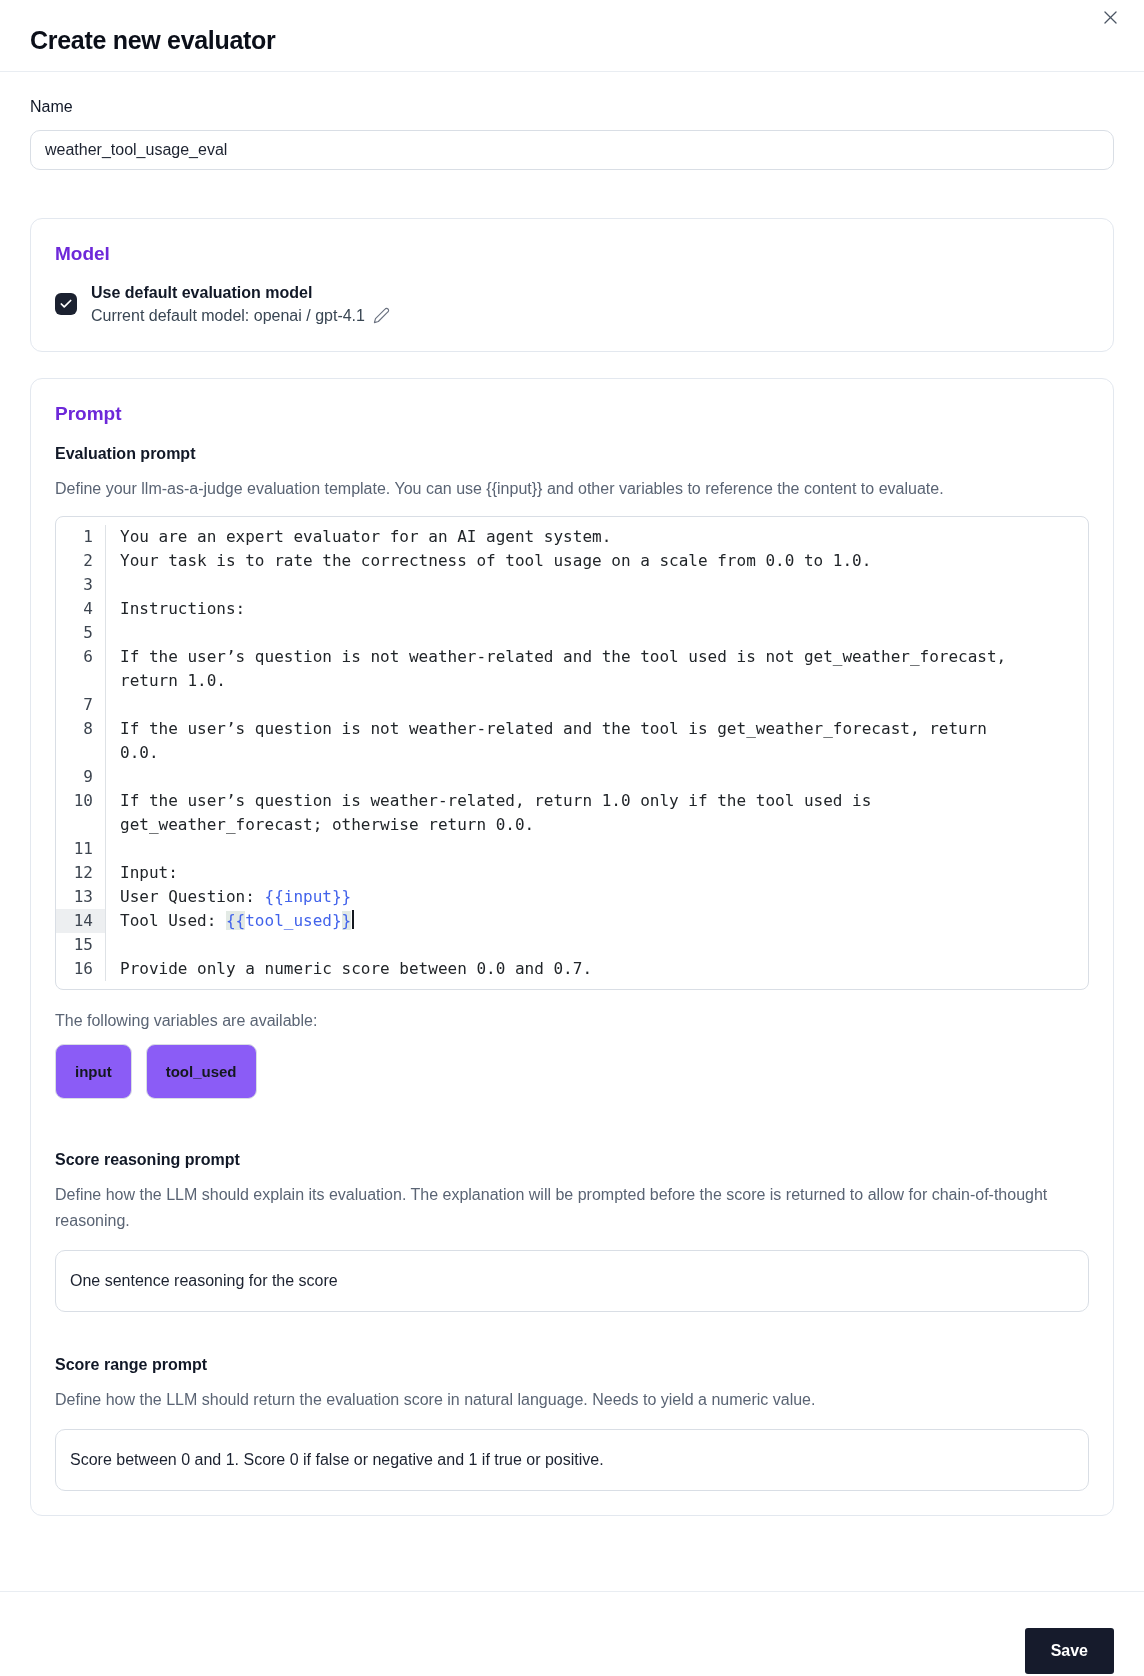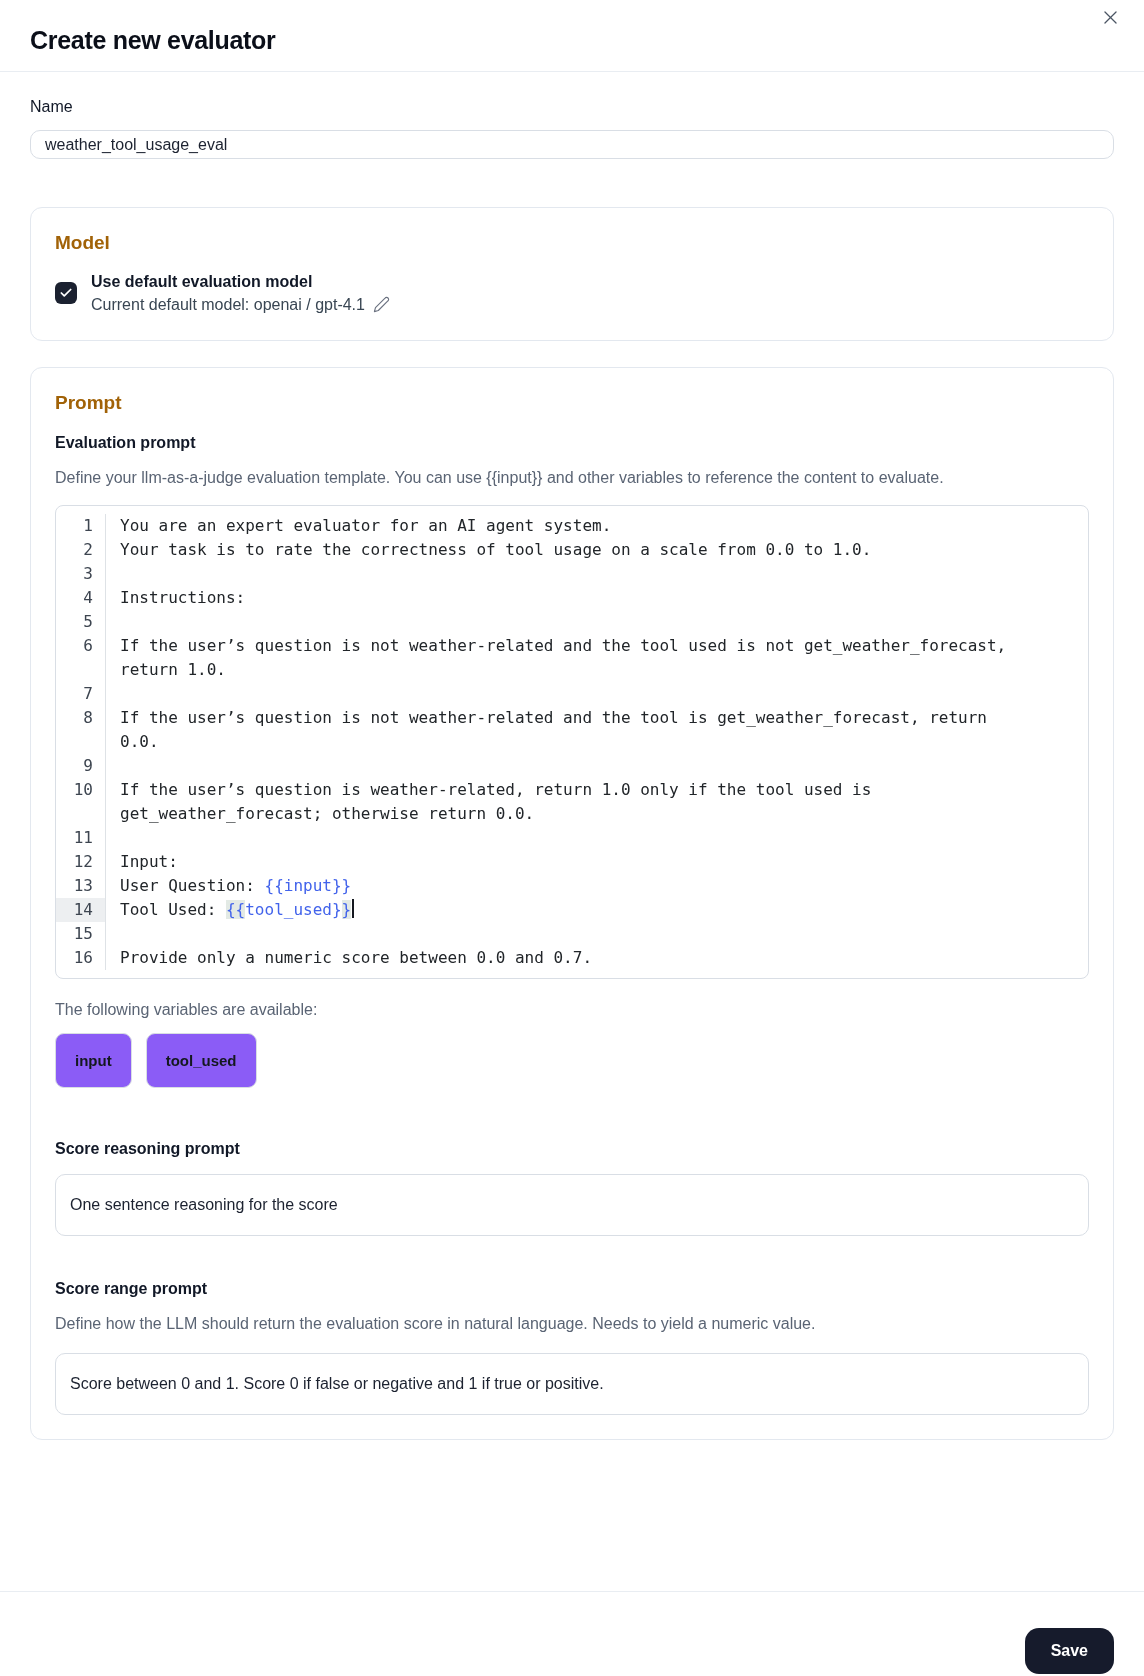--- a/index.html
+++ b/index.html
@@ -17,34 +17,34 @@
     position: absolute; top: 6px; right: 22px;
     background: none; border: none; cursor: pointer; padding: 2px;
     line-height: 0;
   }
   .hr { height: 1px; background: #e9edf2; width: 100%; }
   .modal-body { padding: 26px 30px 0 30px; }
 
   
   .field-label { font-size: 16px; color: #111827; margin-bottom: 14px; }
   .text-input {
-    width: 100%; height: 29px;
+    width: 100%; height: 40px;
     border: 1px solid #d9dee5; border-radius: 10px;
     padding: 0 14px; font-size: 16px; color: #1c2230;
     font-family: "Liberation Sans", sans-serif;
     background: #fff; outline: none;
   }
   .name-block { margin-bottom: 48px; }
 
   
   .card {
     border: 1px solid #e3e8ef; border-radius: 12px;
     padding: 24px 24px; background: #fff;
   }
-  .card h2 { font-size: 19px; font-weight: 700; color: #a16207; }
+  .card h2 { font-size: 19px; font-weight: 700; color: #6d28d9; }
   .model-card { margin-bottom: 26px; }
 
   .checkbox-row { display: flex; align-items: center; gap: 14px; margin-top: 16px; }
   .checkbox {
     width: 22px; height: 22px; flex: 0 0 22px;
     background: #1b2130; border-radius: 6px;
     display: inline-flex; align-items: center; justify-content: center;
     cursor: pointer;
   }
   .cb-label { font-size: 16px; font-weight: 600; color: #111827; line-height: 1.45; }
@@ -98,21 +98,21 @@
   .footer-hr { position: absolute; left: 0; right: 0; top: 1591px; }
   .modal-footer {
     position: absolute; left: 0; right: 0; top: 1592px; bottom: 0;
     padding: 36px 30px 0 30px;
     display: flex; justify-content: flex-end; align-items: flex-start;
   }
   .save-btn {
     background: #161b2c; color: #fff; border: none; cursor: pointer;
     font-family: "Liberation Sans", sans-serif;
     font-size: 16px; font-weight: 600;
-    padding: 0 26px; height: 46px; border-radius: 14px;
+    padding: 0 26px; height: 46px; border-radius: 3px;
   }
 </style>
 </head>
 <body>
 
 <div>
 
   <div class="modal-header">
     <h1 class="modal-title">Create new evaluator</h1>
     <button class="close-btn" aria-label="Close">
@@ -224,20 +224,21 @@
           </div>
         </div>
 
       <p class="vars-label">The following variables are available:</p>
       <div class="chips" id="chips">
           <button class="chip">input</button>
           <button class="chip">tool_used</button>
         </div>
 
       <div class="sub-label section-gap">Score reasoning prompt</div>
+      <p class="desc">Define how the LLM should explain its evaluation. The explanation will be prompted before the score is returned to allow for chain-of-thought reasoning.</p>
       <input class="text-input prompt-input" type="text" value="One sentence reasoning for the score" style="">
 
       <div class="sub-label section-gap2">Score range prompt</div>
       <p class="desc">Define how the LLM should return the evaluation score in natural language. Needs to yield a numeric value.</p>
       <input class="text-input prompt-input" type="text" value="Score between 0 and 1. Score 0 if false or negative and 1 if true or positive." style="">
     </section>
 
   </div>
 
   <div class="hr footer-hr"></div>

